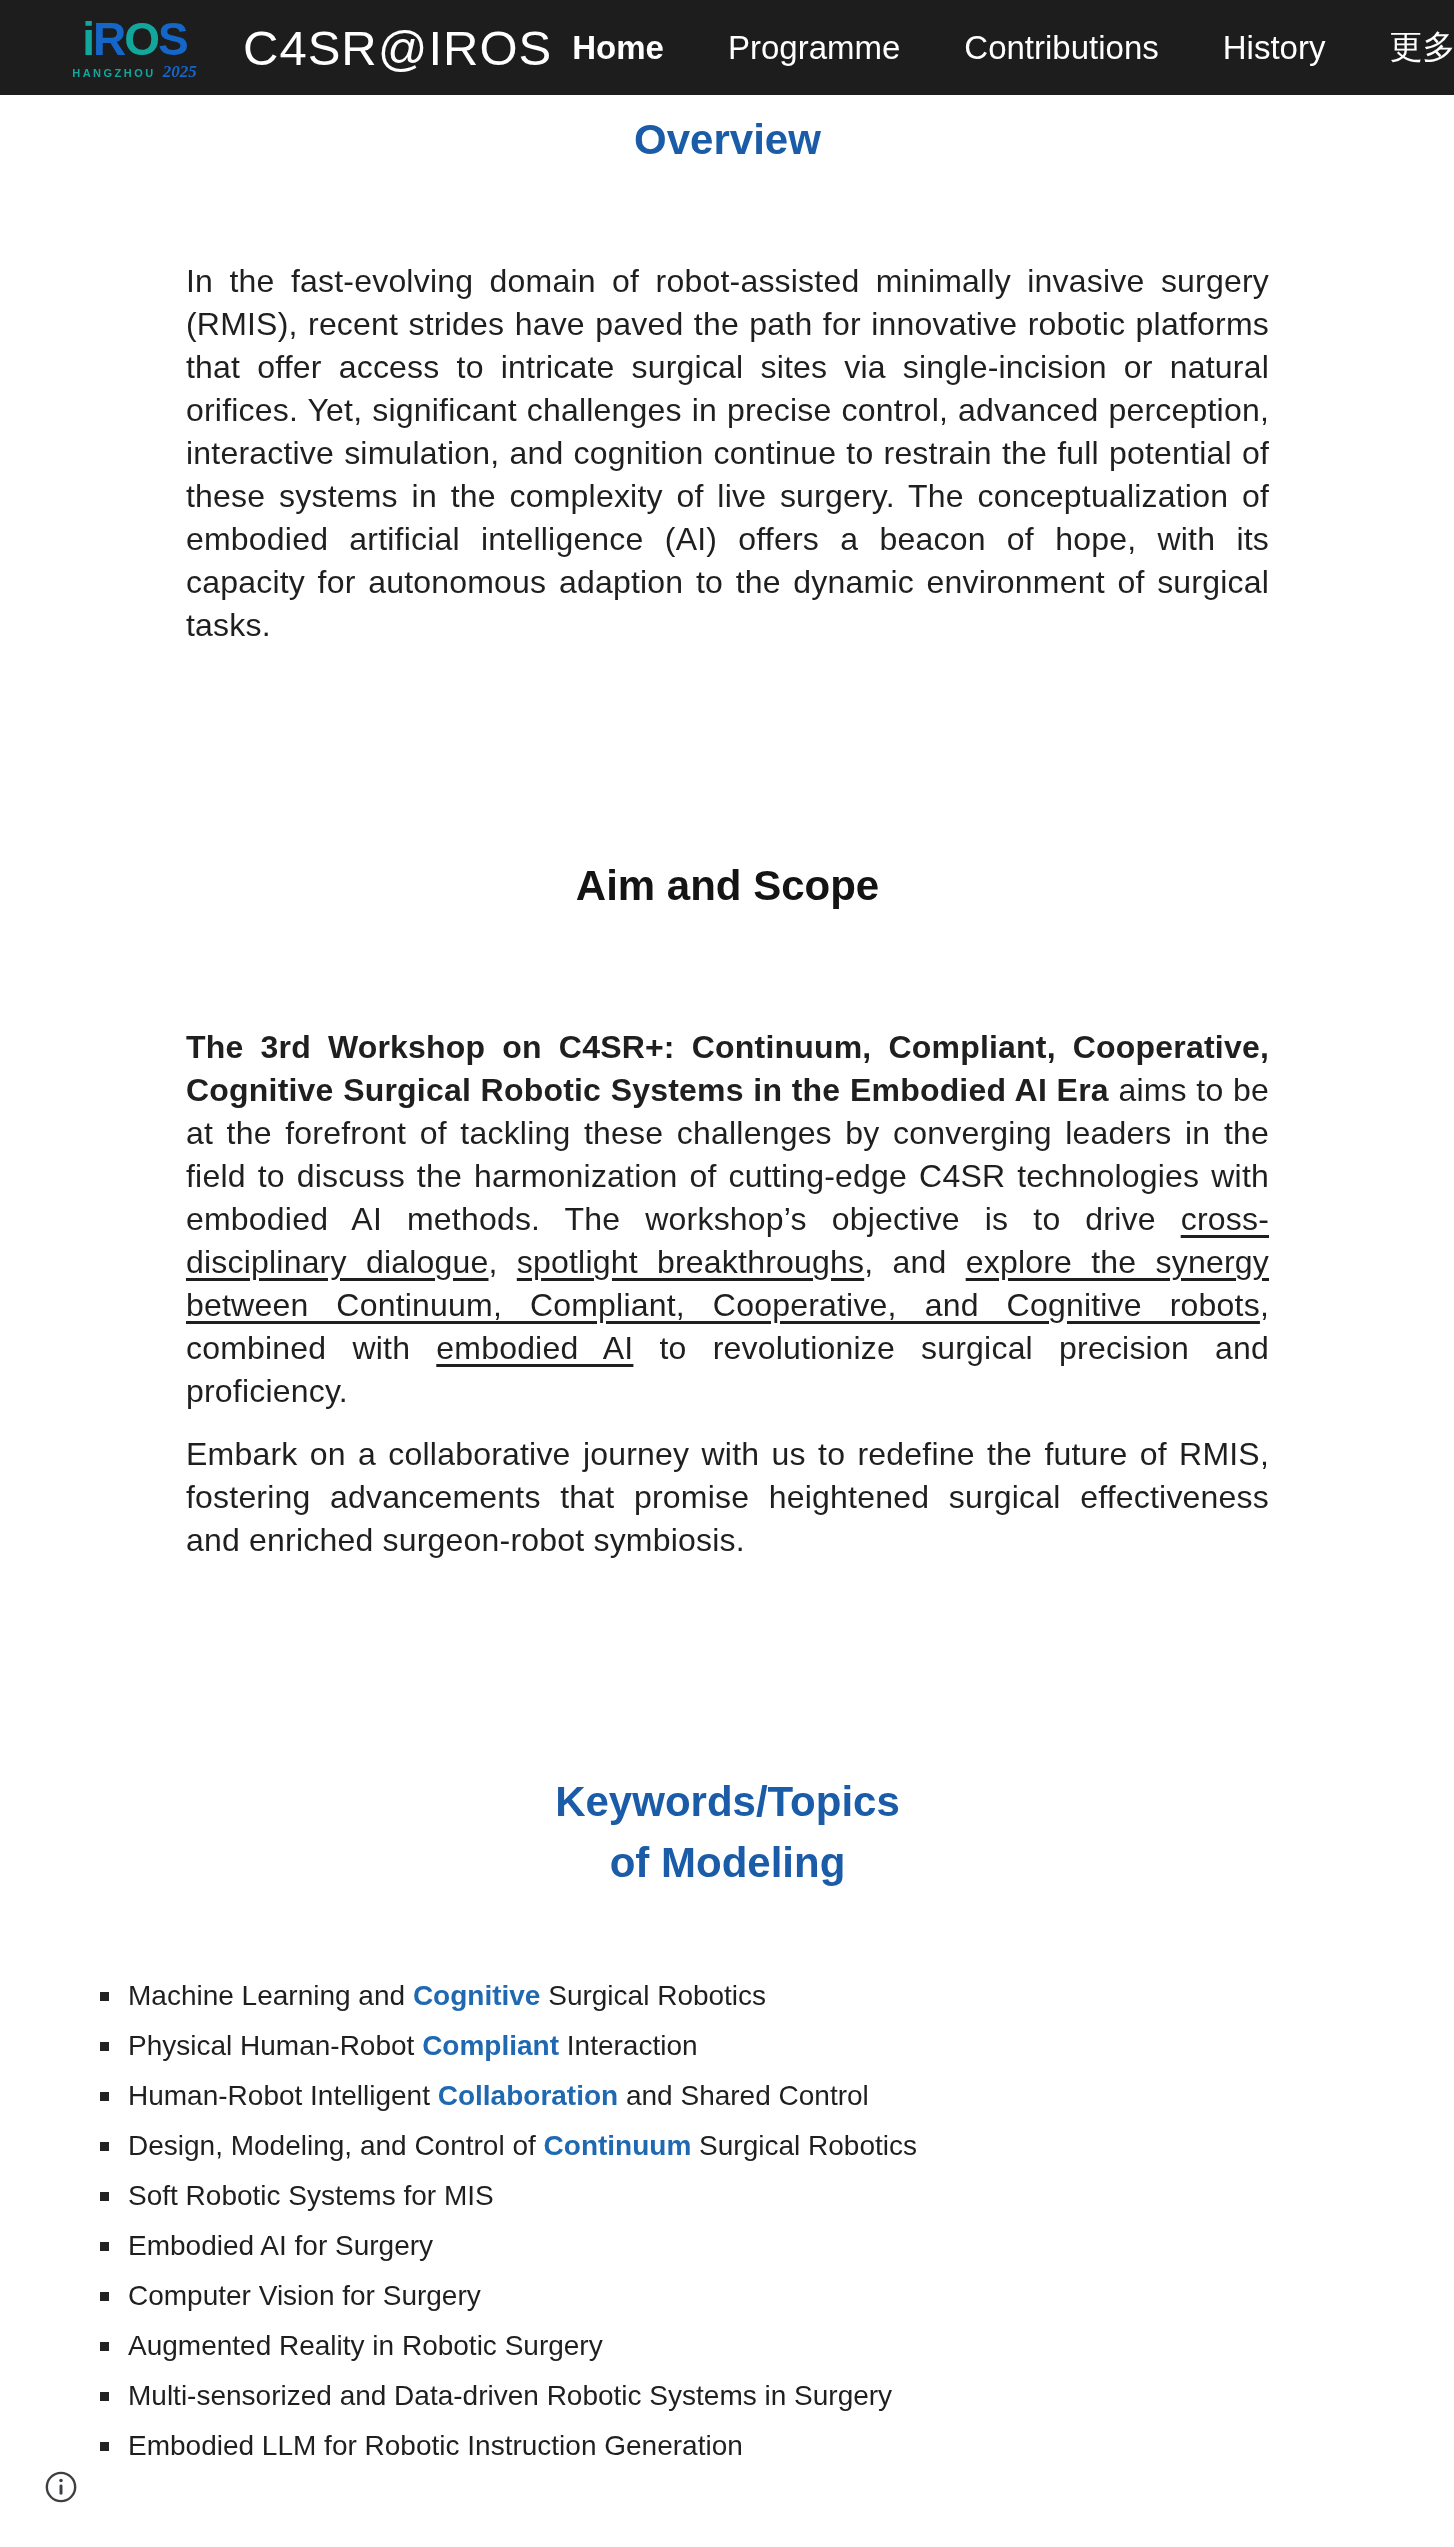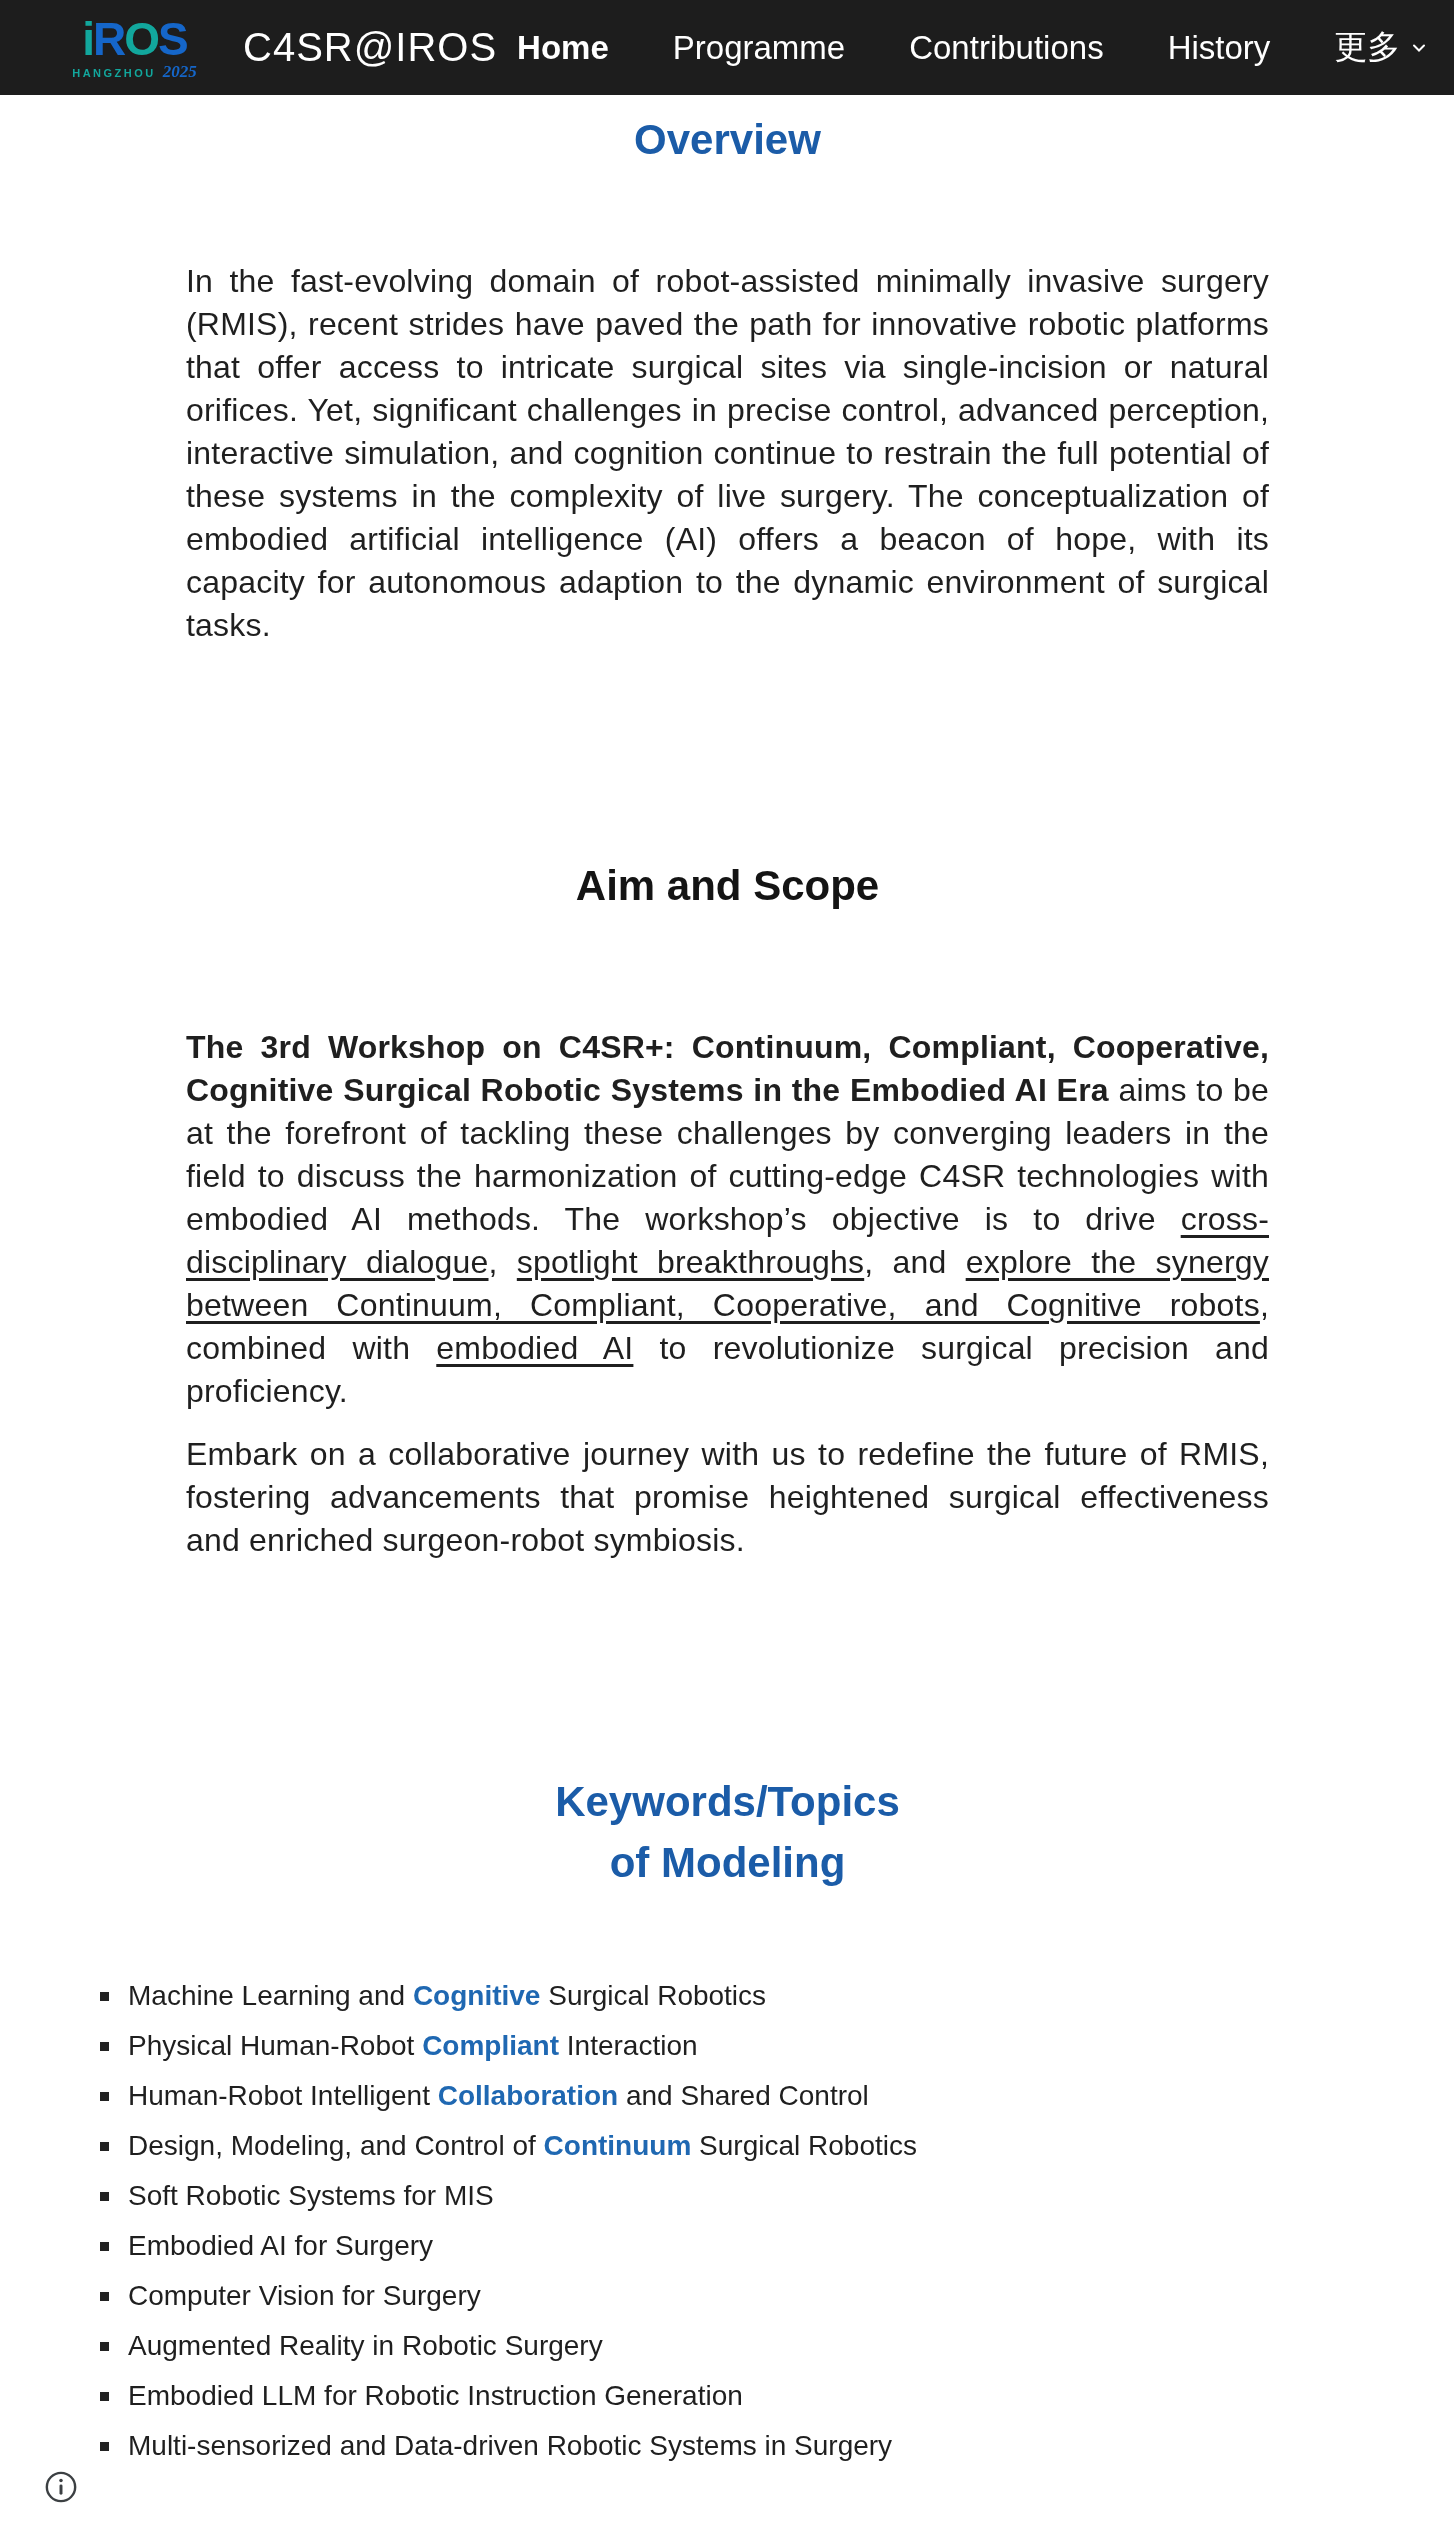--- a/index.html
+++ b/index.html
@@ -21,21 +21,21 @@
   .logo{display:flex;flex-direction:column;align-items:center;line-height:1;cursor:pointer;min-width:189px;}
   .logo-word{font-weight:800;font-size:46px;letter-spacing:-2px;display:flex;}
   .logo-i{color:var(--logo-teal);}
   .logo-r{color:var(--logo-blue);}
   .logo-o{color:var(--logo-teal);}
   .logo-s{color:var(--logo-blue);}
   .logo-sub{display:flex;gap:7px;align-items:baseline;margin-top:1px;justify-content:flex-end;}
   .logo-city{font-size:11px;color:var(--logo-teal);letter-spacing:2.5px;font-weight:700;}
   .logo-year{font-size:17px;color:var(--logo-blue);font-weight:700;font-style:italic;
              font-family:"Liberation Serif", serif;}
-  .site-title{color:#ffffff;font-size:40px;font-weight:400;letter-spacing:1px;margin-left:14px;white-space:nowrap;}
+  .site-title{color:#ffffff;font-size:49px;font-weight:400;letter-spacing:1px;margin-left:14px;white-space:nowrap;}
   nav{margin-left:auto;display:flex;align-items:center;gap:44px;}
   .nav-item{color:#ffffff;font-size:33px;text-decoration:none;cursor:pointer;white-space:nowrap;margin-left:20px;}
   .nav-item.active{font-weight:700;}
   .nav-more{display:flex;align-items:center;gap:9px;}
   .chevron{display:flex;}
   .search-btn{background:none;border:none;padding:0;margin-left:2px;cursor:pointer;display:flex;}
 
   
   .section-title{text-align:center;font-size:42px;font-weight:700;margin:0;line-height:50px;color:#141414;}
   .blue{color:var(--accent-blue);}
@@ -119,22 +119,22 @@
 
     <ul class="kw-list">
       <li><span>Machine Learning and </span><span class="kw-hl">Cognitive</span><span> Surgical Robotics</span></li>
       <li><span>Physical Human-Robot </span><span class="kw-hl">Compliant</span><span> Interaction</span></li>
       <li><span>Human-Robot Intelligent </span><span class="kw-hl">Collaboration</span><span> and Shared Control</span></li>
       <li><span>Design, Modeling, and Control of </span><span class="kw-hl">Continuum</span><span> Surgical Robotics</span></li>
       <li><span>Soft Robotic Systems for MIS</span><span></span></li>
       <li><span>Embodied AI for Surgery</span><span></span></li>
       <li><span>Computer Vision for Surgery</span><span></span></li>
       <li><span>Augmented Reality in Robotic Surgery</span><span></span></li>
+      <li><span>Multi-sensorized and Data-driven Robotic Systems in Surgery</span><span></span></li>
       <li><span>Embodied LLM for Robotic Instruction Generation</span><span></span></li>
-      <li><span>Multi-sensorized and Data-driven Robotic Systems in Surgery</span><span></span></li>
     </ul>
 
   </main>
 
   <button class="info-btn">
     <span>
       <svg width="34" height="34" viewBox="0 0 24 24">
           <circle cx="12" cy="12" r="10" stroke="#3c4043" stroke-width="1.7" fill="none"></circle>
           <circle cx="12" cy="7.4" r="1.25" fill="#3c4043"></circle>
           <rect x="10.95" y="10.2" width="2.1" height="7.2" rx="1" fill="#3c4043"></rect>

